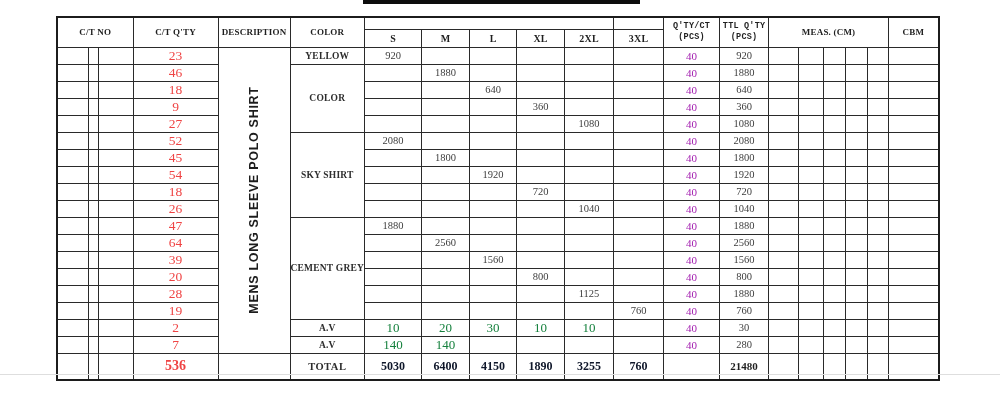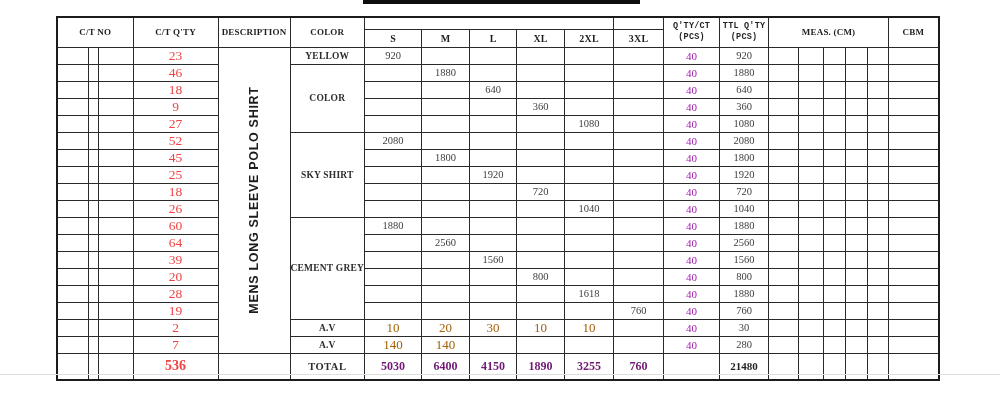--- a/index.html
+++ b/index.html
@@ -21,24 +21,24 @@
   td.ctno{background:#ffffff;}
   td.ctqty{font-size:13.5px;color:#ef4444;}
   td.size{font-size:10.5px;color:#3d3d3d;}
   td.qtyct{font-size:11px;color:#a21caf;}
   td.ttl{font-size:10.5px;color:#3d3d3d;}
   td.color-cell{font-weight:bold;font-size:9.5px;color:#2d2d2d;letter-spacing:0.2px;}
   td.desc-cell{position:relative;}
   .vtext{position:absolute;left:50%;top:50%;transform:translate(-50%,-50%) rotate(-90deg);
          white-space:nowrap;font-family:"Liberation Sans",sans-serif;font-weight:bold;
          font-size:12.5px;letter-spacing:0.7px;color:#1c1c1c;}
-  tr.av td.size{font-size:13px;color:#a16207;}
+  tr.av td.size{font-size:13px;color:#15803d;}
   tr.total-row td{font-weight:bold;}
   tr.total-row td.ctqty{font-size:14px;}
-  tr.total-row td.size{font-size:12px;color:#701a75;}
+  tr.total-row td.size{font-size:12px;color:#0f172a;}
   tr.total-row td.ttl{font-size:11px;color:#1f1f1f;}
   tr.total-row td.color-cell{font-size:10.5px;letter-spacing:0.5px;}
 </style>
 </head>
 <body>
 
 <div class="canvas">
 
   <div class="topbar"></div>
 
@@ -237,21 +237,21 @@
           <td class="meas"></td>
           <td class="meas"></td>
           <td class="meas"></td>
           <td class="meas"></td>
           <td class="cbm"></td>
         </tr>
         <tr>
           <td class="ctno"></td>
           <td class="ctno"></td>
           <td class="ctno"></td>
-          <td class="ctqty">25</td>
+          <td class="ctqty">54</td>
           <td class="size"></td>
           <td class="size"></td>
           <td class="size">1920</td>
           <td class="size"></td>
           <td class="size"></td>
           <td class="size"></td>
           <td class="qtyct">40</td>
           <td class="ttl">1920</td>
           <td class="meas"></td>
           <td class="meas"></td>
@@ -297,21 +297,21 @@
           <td class="meas"></td>
           <td class="meas"></td>
           <td class="meas"></td>
           <td class="meas"></td>
           <td class="cbm"></td>
         </tr>
         <tr>
           <td class="ctno"></td>
           <td class="ctno"></td>
           <td class="ctno"></td>
-          <td class="ctqty">60</td>
+          <td class="ctqty">47</td>
           <td class="color-cell" rowspan="6">CEMENT GREY</td>
           <td class="size">1880</td>
           <td class="size"></td>
           <td class="size"></td>
           <td class="size"></td>
           <td class="size"></td>
           <td class="size"></td>
           <td class="qtyct">40</td>
           <td class="ttl">1880</td>
           <td class="meas"></td>
@@ -383,21 +383,21 @@
         </tr>
         <tr>
           <td class="ctno"></td>
           <td class="ctno"></td>
           <td class="ctno"></td>
           <td class="ctqty">28</td>
           <td class="size"></td>
           <td class="size"></td>
           <td class="size"></td>
           <td class="size"></td>
-          <td class="size">1618</td>
+          <td class="size">1125</td>
           <td class="size"></td>
           <td class="qtyct">40</td>
           <td class="ttl">1880</td>
           <td class="meas"></td>
           <td class="meas"></td>
           <td class="meas"></td>
           <td class="meas"></td>
           <td class="meas"></td>
           <td class="cbm"></td>
         </tr>

